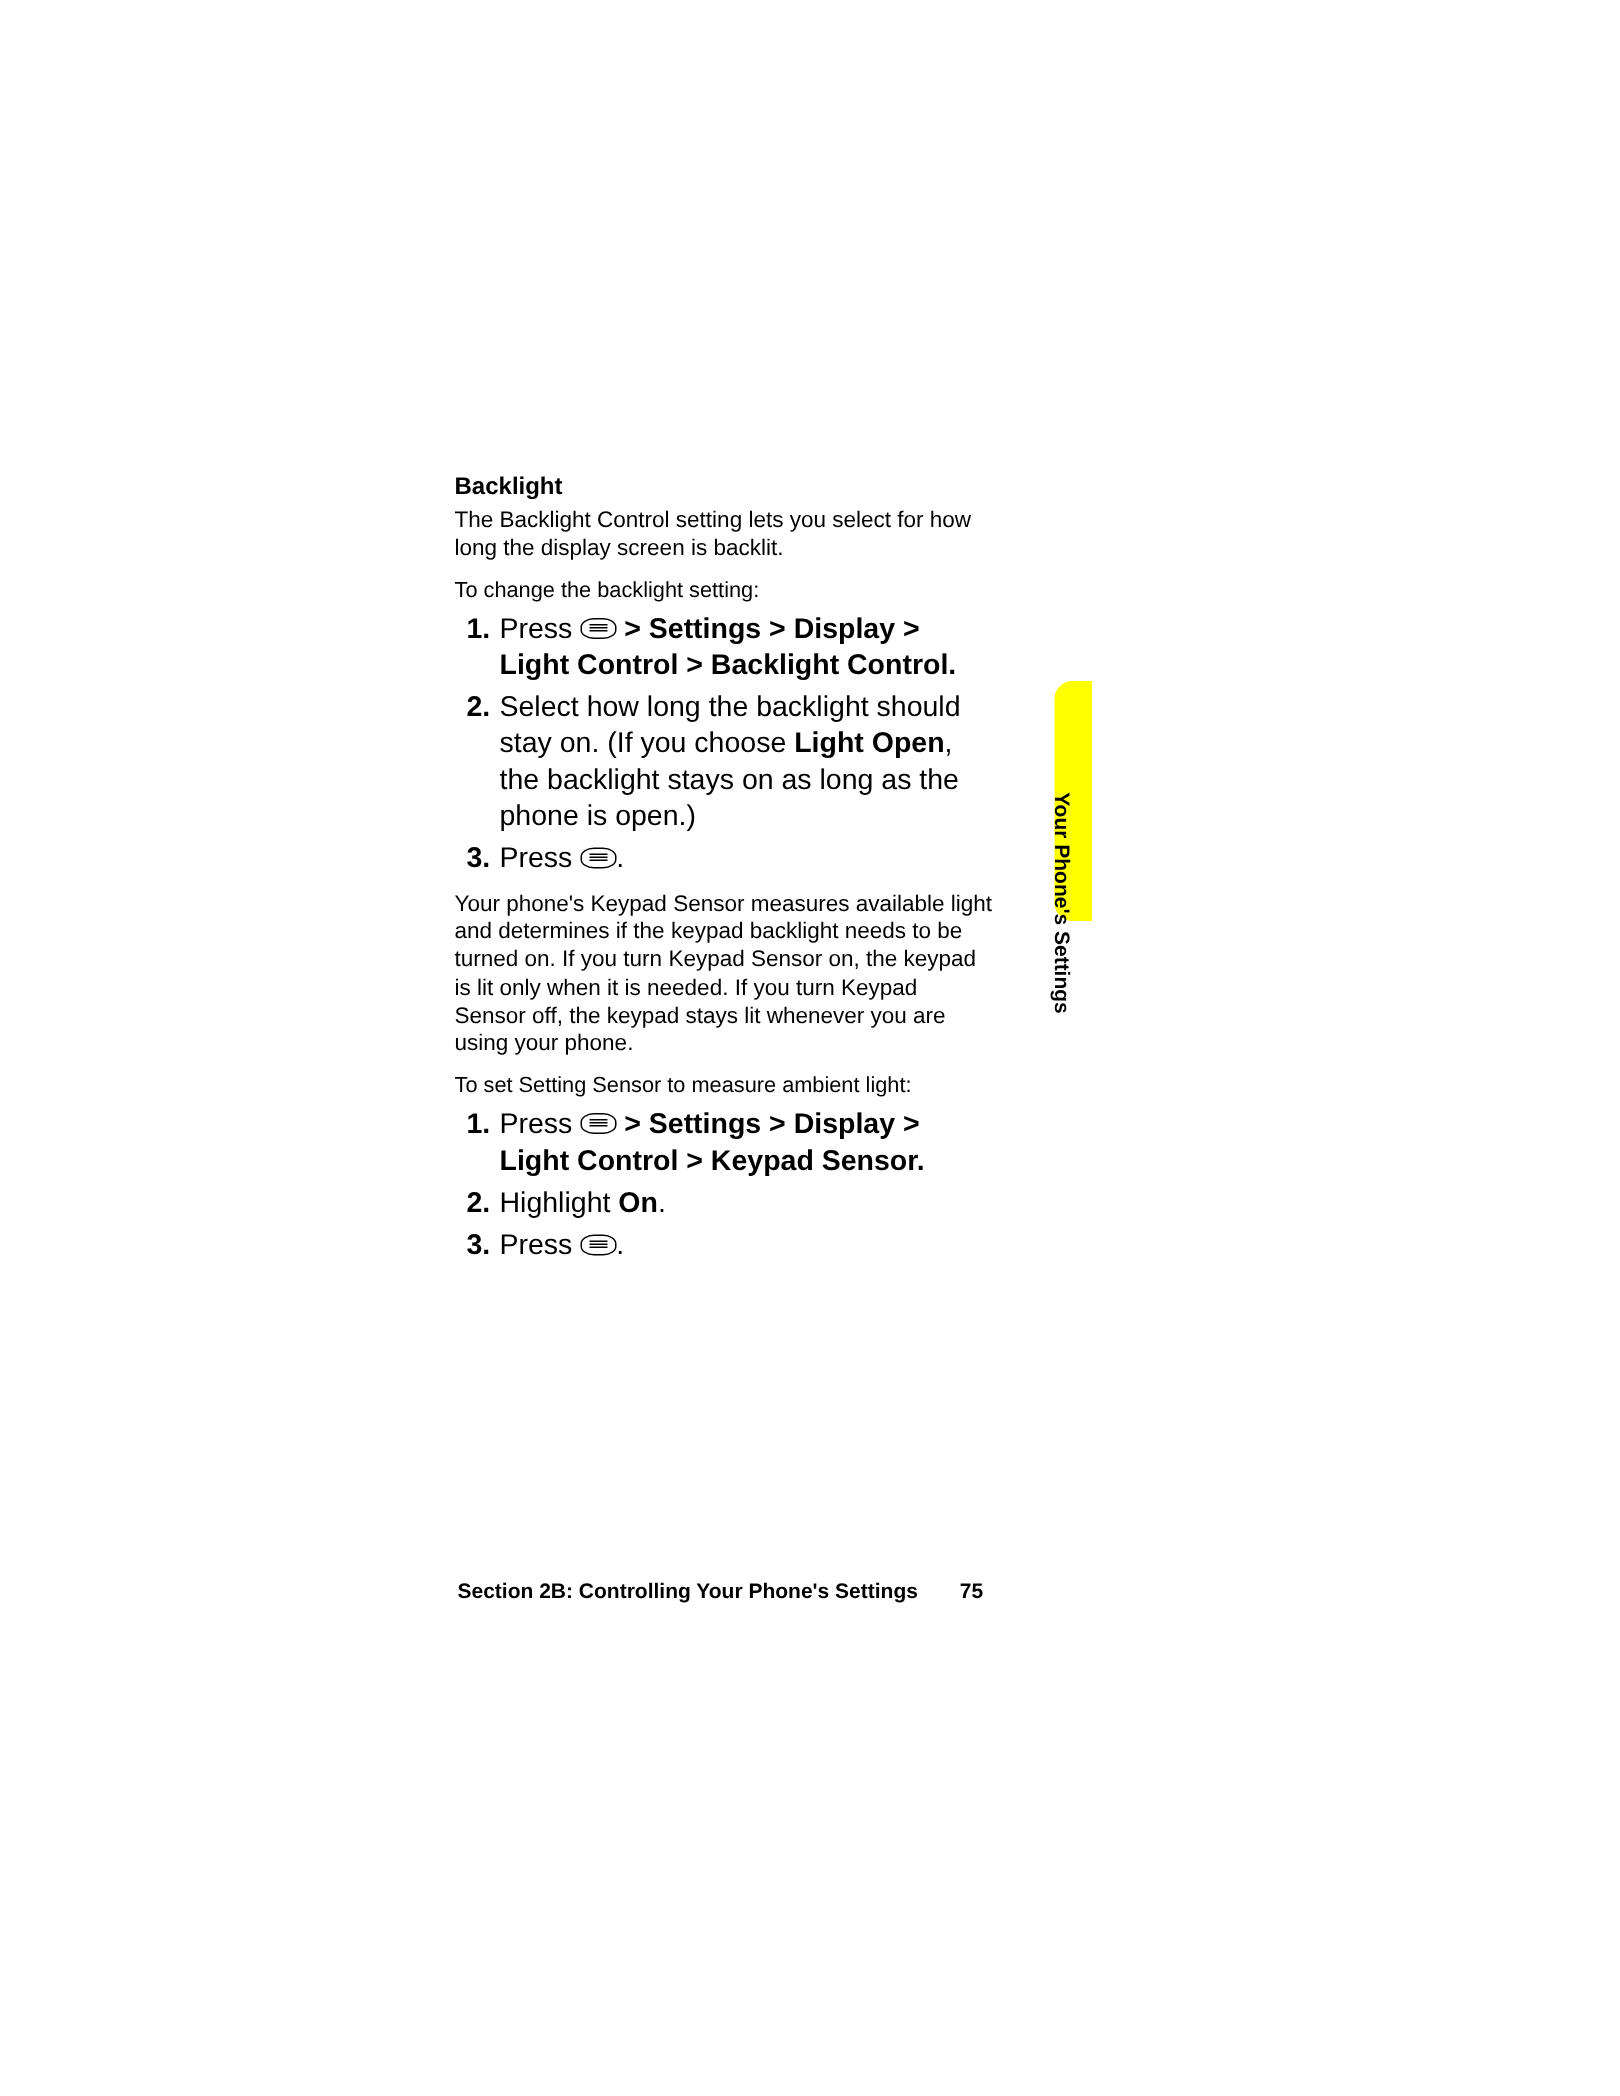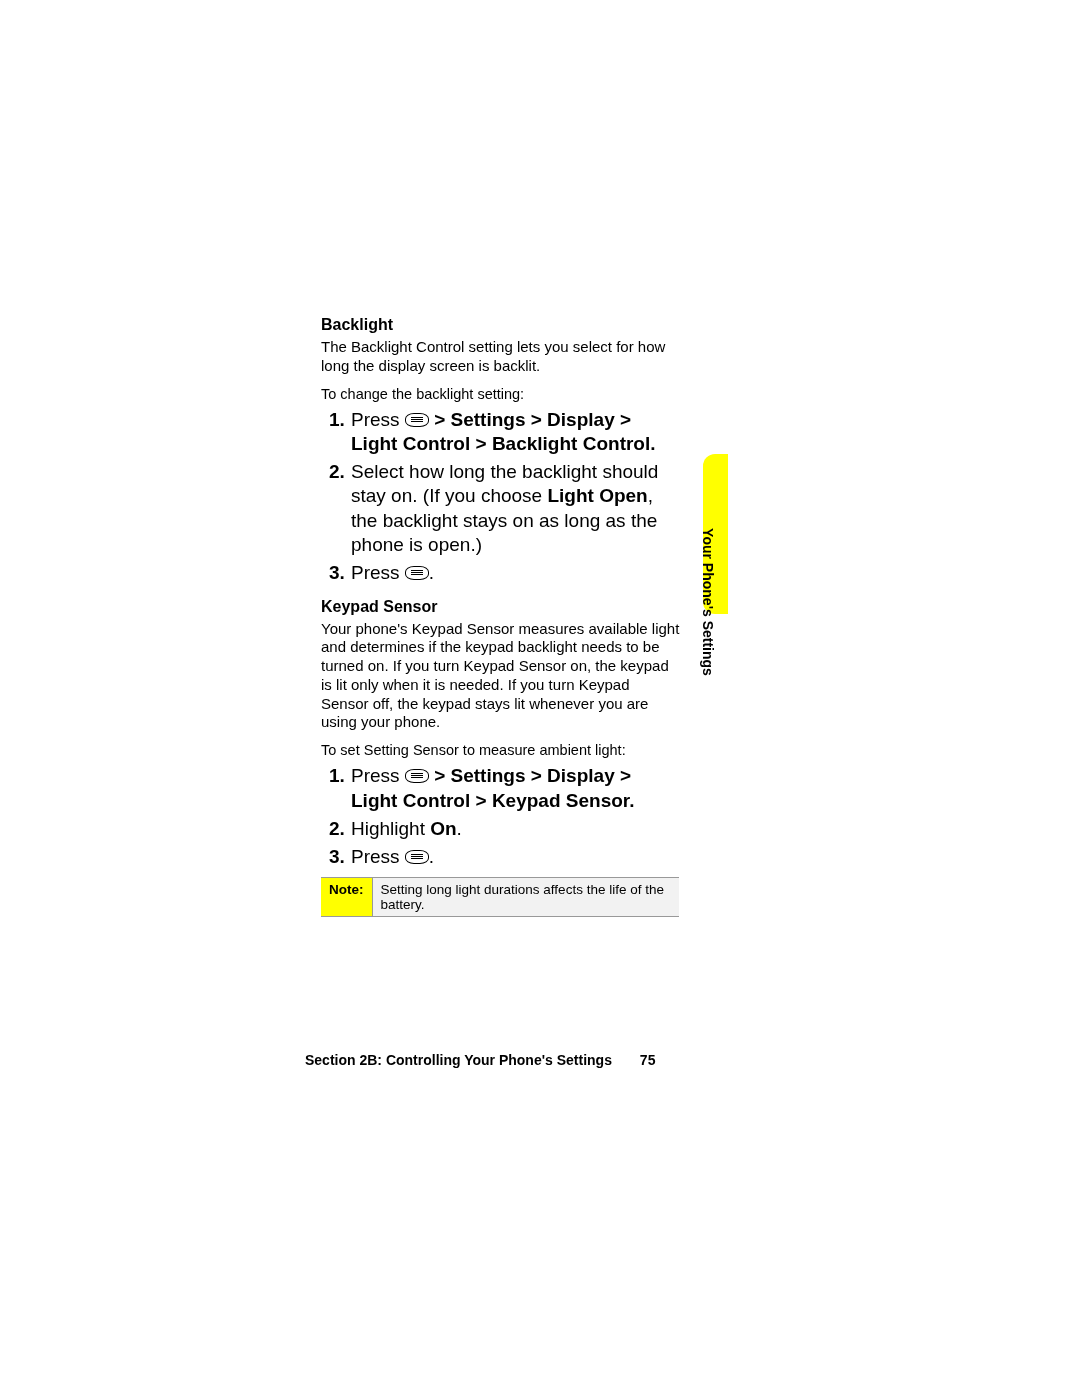--- a/index.html
+++ b/index.html
@@ -7,21 +7,21 @@
     padding: 0;
     width: 1080px;
     height: 1397px;
     background: #fff;
     font-family: "Segoe UI", "Myriad Pro", Arial, sans-serif;
     color: #000;
     position: relative;
   }
   .page {
     position: absolute;
-    left: 321px;
+    left: 303px;
     top: 316px;
     width: 360px;
   }
   h2.section-head {
     font-size: 16px;
     font-weight: 700;
     margin: 0 0 4px 0;
   }
   p.body {
     font-size: 15px;
@@ -146,39 +146,34 @@
       <span>Press </span><span class="menu-key"></span><span class="b"> &gt; Settings &gt; Display &gt; Light Control &gt; Backlight Control.</span>
     </li>
     <li>
       <span>Select how long the backlight should stay on. (If you choose </span><span class="b">Light Open</span><span>, the backlight stays on as long as the phone is open.)</span>
     </li>
     <li>
       <span>Press </span><span class="menu-key"></span><span>.</span>
     </li>
   </ol>
 
-  <h2 class="section-head" style="margin-top:12px">Keypad Sensor</h2>
   <p class="body">Your phone's Keypad Sensor measures available light and determines if the keypad backlight needs to be turned on. If you turn Keypad Sensor on, the keypad is lit only when it is needed. If you turn Keypad Sensor off, the keypad stays lit whenever you are using your phone.</p>
   <p class="lead">To set Setting Sensor to measure ambient light:</p>
   <ol class="steps">
     <li>
       <span>Press </span><span class="menu-key"></span><span class="b"> &gt; Settings &gt; Display &gt; Light Control &gt; Keypad Sensor.</span>
     </li>
     <li>
       <span>Highlight </span><span class="b">On</span><span>.</span>
     </li>
     <li>
       <span>Press </span><span class="menu-key"></span><span>.</span>
     </li>
   </ol>
 
-  <div class="note-box">
-    <div class="note-label">Note:</div>
-    <div class="note-text">Setting long light durations affects the life of the battery.</div>
-  </div>
 
 </div>
 
 <div class="side-tab">
   <div class="side-tab-text">Your Phone's Settings</div>
 </div>
 
 <div class="footer">
   <span class="ft">Section 2B: Controlling Your Phone's Settings</span>
   <span class="pg">75</span>

